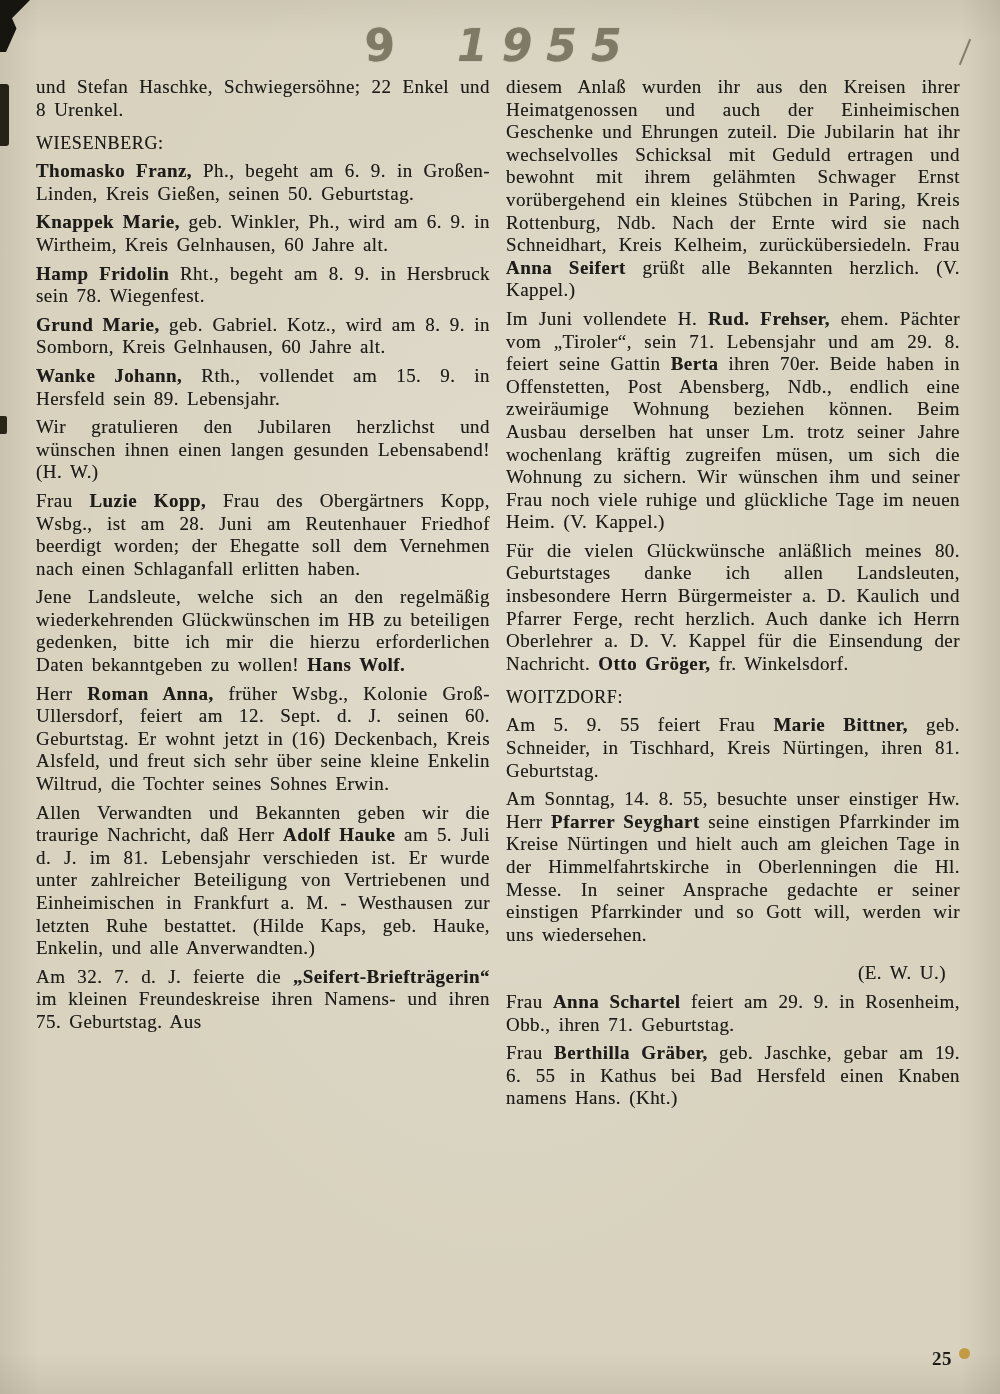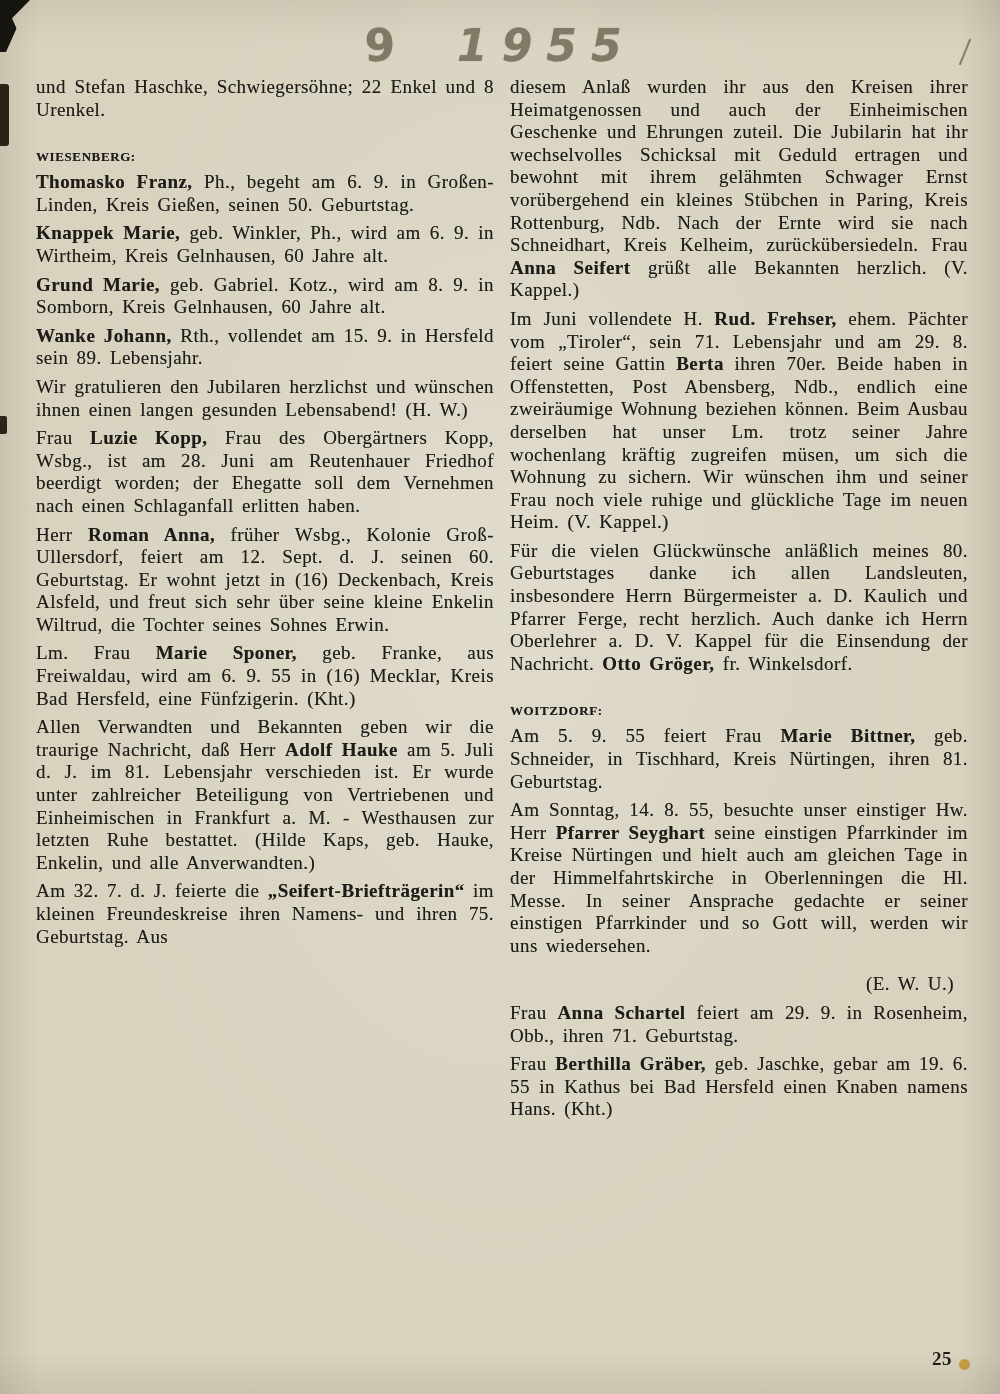--- a/index.html
+++ b/index.html
@@ -56,49 +56,49 @@
     font-weight: 700;
     font-size: 44px;
     color: var(--stamp-color, #807b68);
     text-shadow: 0 0 1px rgba(120,115,95,0.8);
   }
   .stamp .stamp-year { letter-spacing: 14px; font-style: italic; }
   
   .columns {
     position: absolute;
     top: 76px; left: 0; right: 0; bottom: 0;
-    padding: 0 32px 0 36px;
+    padding: 0 40px 0 36px;
     display: flex;
     gap: 16px;
     overflow: hidden;
   }
   .col { flex: 1 1 0; min-width: 0; }
   .para {
     margin: 0 0 6px 0;
     font-size: 19px;
     line-height: 22.6px;
     letter-spacing: 0.45px;
     word-spacing: 3px;
     text-align: justify;
     text-shadow: 0 0 0.5px rgba(25,23,18,0.45);
   }
   .para b { font-weight: 700; }
   .signoff { text-align: right; padding-right: 14px; margin-top: 16px; }
   .section-heading {
-    font-size: 13px;
-    font-weight: 700;
+    font-size: 18px;
+    font-weight: 400;
     letter-spacing: 0.6px;
-    margin: 28px 0 6px 0;
+    margin: 12px 0 6px 0;
     text-shadow: 0 0 0.5px rgba(25,23,18,0.5);
   }
   
   .footer {
     position: absolute;
     bottom: 24px; right: 30px;
-    display: flex; align-items: flex-end; gap: 7px;
+    display: flex; align-items: flex-start; gap: 7px;
   }
   .pagenum {
     font-size: 19px;
     font-weight: 700;
     letter-spacing: 0.5px;
   }
   .ink-dot {
     width: 11px; height: 11px;
     border-radius: 50%;
     background: var(--accent-dot-color, #c0912f);
@@ -119,26 +119,27 @@
     <span class="stamp-issue">9</span>
     <span class="stamp-year">1955</span>
   </div>
 
   <div class="columns">
     <div class="col" id="col-left">
         <p class="para"><span>und Stefan Haschke, Schwiegersöhne; 22 Enkel und 8 Urenkel.</span></p>
         <h2 class="section-heading">WIESENBERG:</h2>
         <p class="para"><b>Thomasko Franz,</b><span> Ph., begeht am 6. 9. in Großen-Linden, Kreis Gießen, seinen 50. Geburtstag.</span></p>
         <p class="para"><b>Knappek Marie,</b><span> geb. Winkler, Ph., wird am 6. 9. in Wirtheim, Kreis Gelnhausen, 60 Jahre alt.</span></p>
+        <p class="para"><b>Hamp Fridolin</b><span> Rht., begeht am 8. 9. in Hersbruck sein 78. Wiegenfest.</span></p>
         <p class="para"><b>Grund Marie,</b><span> geb. Gabriel. Kotz., wird am 8. 9. in Somborn, Kreis Gelnhausen, 60 Jahre alt.</span></p>
         <p class="para"><b>Wanke Johann,</b><span> Rth., vollendet am 15. 9. in Hersfeld sein 89. Lebensjahr.</span></p>
         <p class="para"><span>Wir gratulieren den Jubilaren herzlichst und wünschen ihnen einen langen gesunden Lebensabend! (H. W.)</span></p>
         <p class="para"><span>Frau </span><b>Luzie Kopp,</b><span> Frau des Obergärtners Kopp, Wsbg., ist am 28. Juni am Reutenhauer Friedhof beerdigt worden; der Ehegatte soll dem Vernehmen nach einen Schlaganfall erlitten haben.</span></p>
+        <p class="para"><span>Jene Landsleute, welche sich an den regelmäßig wiederkehrenden Glückwünschen im HB zu beteiligen gedenken, bitte ich mir die hierzu erforderlichen Daten bekanntgeben zu wollen! </span><b>Hans Wolf.</b></p>
         <p class="para"><span>Herr </span><b>Roman Anna,</b><span> früher Wsbg., Kolonie Groß-Ullersdorf, feiert am 12. Sept. d. J. seinen 60. Geburtstag. Er wohnt jetzt in (16) Deckenbach, Kreis Alsfeld, und freut sich sehr über seine kleine Enkelin Wiltrud, die Tochter seines Sohnes Erwin.</span></p>
-        <p class="para"><span>Lm. Frau </span><b>Marie Sponer,</b><span> geb. Franke, aus Freiwaldau, wird am 6. 9. 55 in (16) Mecklar, Kreis Bad Hersfeld, eine Fünfzigerin. (Kht.)</span></p>
         <p class="para"><span>Allen Verwandten und Bekannten geben wir die traurige Nachricht, daß Herr </span><b>Adolf Hauke</b><span> am 5. Juli d. J. im 81. Lebensjahr verschieden ist. Er wurde unter zahlreicher Beteiligung von Vertriebenen und Einheimischen in Frankfurt a. M. - Westhausen zur letzten Ruhe bestattet. (Hilde Kaps, geb. Hauke, Enkelin, und alle Anverwandten.)</span></p>
         <p class="para"><span>Am 32. 7. d. J. feierte die </span><b>„Seifert-Briefträgerin“</b><span> im kleinen Freundeskreise ihren Namens- und ihren 75. Geburtstag. Aus</span></p>
       </div>
     <div class="col" id="col-right">
         <p class="para"><span>diesem Anlaß wurden ihr aus den Kreisen ihrer Heimatgenossen und auch der Einheimischen Geschenke und Ehrungen zuteil. Die Jubilarin hat ihr wechselvolles Schicksal mit Geduld ertragen und bewohnt mit ihrem gelähmten Schwager Ernst vorübergehend ein kleines Stübchen in Paring, Kreis Rottenburg, Ndb. Nach der Ernte wird sie nach Schneidhart, Kreis Kelheim, zurückübersiedeln. Frau </span><b>Anna Seifert</b><span> grüßt alle Bekannten herzlich. (V. Kappel.)</span></p>
         <p class="para"><span>Im Juni vollendete H. </span><b>Rud. Frehser,</b><span> ehem. Pächter vom „Tiroler“, sein 71. Lebensjahr und am 29. 8. feiert seine Gattin </span><b>Berta</b><span> ihren 70er. Beide haben in Offenstetten, Post Abensberg, Ndb., endlich eine zweiräumige Wohnung beziehen können. Beim Ausbau derselben hat unser Lm. trotz seiner Jahre wochenlang kräftig zugreifen müsen, um sich die Wohnung zu sichern. Wir wünschen ihm und seiner Frau noch viele ruhige und glückliche Tage im neuen Heim. (V. Kappel.)</span></p>
         <p class="para"><span>Für die vielen Glückwünsche anläßlich meines 80. Geburtstages danke ich allen Landsleuten, insbesondere Herrn Bürgermeister a. D. Kaulich und Pfarrer Ferge, recht herzlich. Auch danke ich Herrn Oberlehrer a. D. V. Kappel für die Einsendung der Nachricht. </span><b>Otto Gröger,</b><span> fr. Winkelsdorf.</span></p>
         <h2 class="section-heading">WOITZDORF:</h2>
         <p class="para"><span>Am 5. 9. 55 feiert Frau </span><b>Marie Bittner,</b><span> geb. Schneider, in Tischhard, Kreis Nürtingen, ihren 81. Geburtstag.</span></p>
         <p class="para"><span>Am Sonntag, 14. 8. 55, besuchte unser einstiger Hw. Herr </span><b>Pfarrer Seyghart</b><span> seine einstigen Pfarrkinder im Kreise Nürtingen und hielt auch am gleichen Tage in der Himmelfahrtskirche in Oberlenningen die Hl. Messe. In seiner Ansprache gedachte er seiner einstigen Pfarrkinder und so Gott will, werden wir uns wiedersehen.</span></p>

